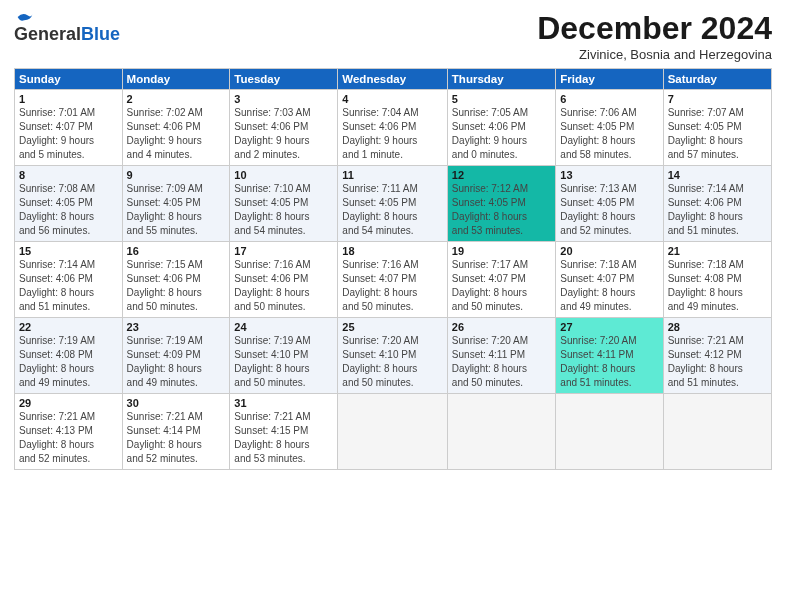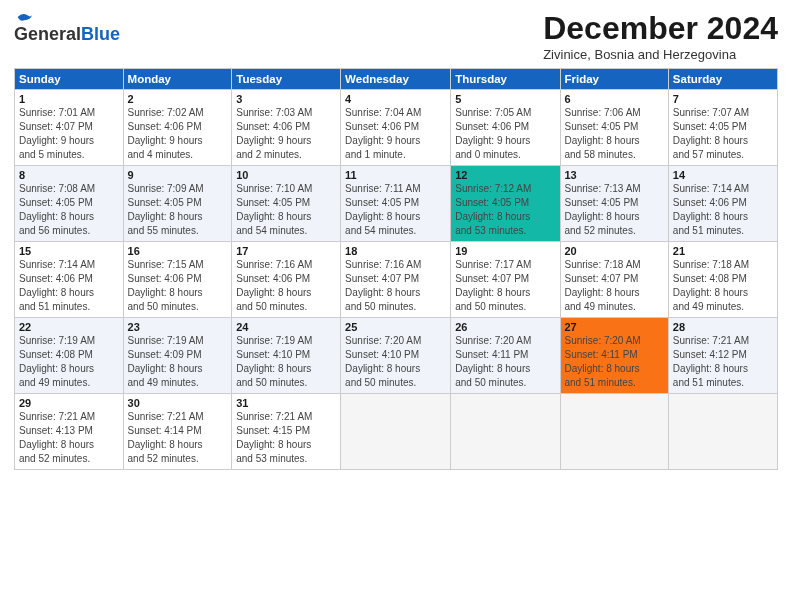--- a/index.html
+++ b/index.html
@@ -6,21 +6,21 @@
     body {
       width: 792px;
       height: 612px;
       font-family: Arial, sans-serif;
       background: #fff;
       overflow: hidden;
     }
     .page {
       width: 792px;
       height: 452px;
-      padding: 10px 14px 10px 14px;
+      padding: 10px 20px 10px 14px;
     }
     .header {
       display: flex;
       align-items: flex-start;
       justify-content: space-between;
       margin-bottom: 6px;
     }
     .logo {
       display: flex;
       flex-direction: column;
@@ -29,20 +29,21 @@
     .logo-icon {
       width: 18px;
       height: 14px;
       margin-left: 2px;
     }
     .logo-row {
       display: flex;
       align-items: center;
     }
     .title-area {
+      text-align: right;
     }
     .month-title {
       font-size: 32px;
       font-weight: bold;
       color: #1a1a1a;
     }
     .subtitle {
       font-size: 13px;
       color: #333;
     }
@@ -229,21 +230,21 @@
             <div class="day-info">Sunrise: 7:19 AM<br>Sunset: 4:10 PM<br>Daylight: 8 hours<br>and 50 minutes.</div>
           </td>
           <td style="background-color: rgb(240, 244, 250);">
             <span class="day-num">25</span>
             <div class="day-info">Sunrise: 7:20 AM<br>Sunset: 4:10 PM<br>Daylight: 8 hours<br>and 50 minutes.</div>
           </td>
           <td style="background-color: rgb(240, 244, 250);">
             <span class="day-num">26</span>
             <div class="day-info">Sunrise: 7:20 AM<br>Sunset: 4:11 PM<br>Daylight: 8 hours<br>and 50 minutes.</div>
           </td>
-          <td style="background-color: #f97316;">
+          <td style="background-color: #5eead4;">
             <span class="day-num">27</span>
             <div class="day-info">Sunrise: 7:20 AM<br>Sunset: 4:11 PM<br>Daylight: 8 hours<br>and 51 minutes.</div>
           </td>
           <td style="background-color: rgb(240, 244, 250);">
             <span class="day-num">28</span>
             <div class="day-info">Sunrise: 7:21 AM<br>Sunset: 4:12 PM<br>Daylight: 8 hours<br>and 51 minutes.</div>
           </td>
         </tr>
         <tr>
           <td>

